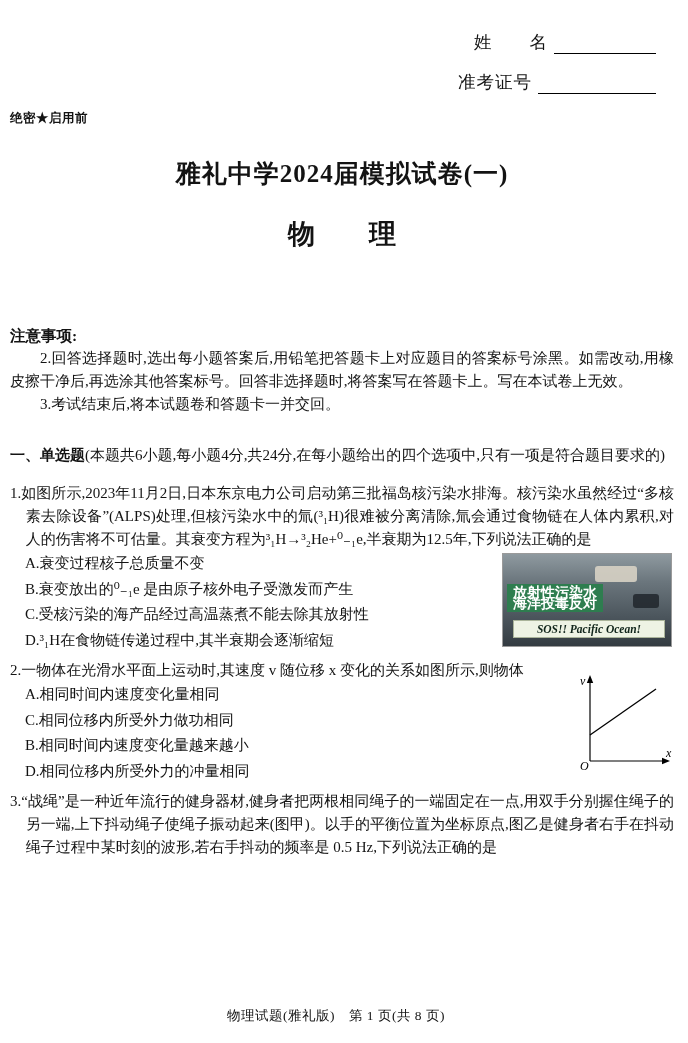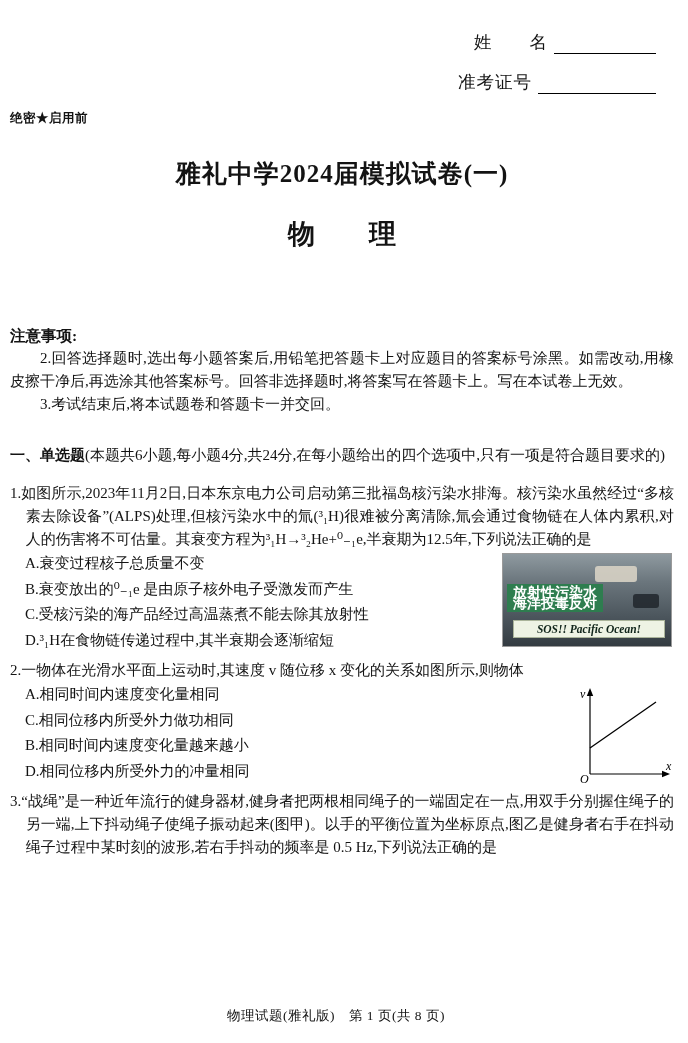--- a/index.html
+++ b/index.html
@@ -66,21 +66,21 @@
     font-size:14px; line-height:11px; font-weight:bold;
     padding:3px 3px; box-sizing:border-box; text-align:center;
   }
   .photo-banner2 {
     position:absolute; left:10px; bottom:8px; width:150px;
     background:#eef3e4; color:#10241a;
     font-size:11.5px; line-height:16px; font-weight:bold; font-style:italic;
     text-align:center; border:1px solid #aab49a;
   }
   
-  .q2-row { display:flex; align-items:flex-end;gap:40px; }
+  .q2-row { display:flex; align-items:center;gap:40px; }
   .q2-left { flex:1 1 auto; }
   .graph-box { flex:0 0 auto; width:100px; height:100px; margin:4px 0 0 4px; }
   .graph-box svg text { font-family:"Liberation Serif", serif; font-style:italic; font-size:12px; }
   
   .footer {
     position:absolute; left:0; right:16px; bottom:18px;
     text-align:center; font-size:13.5px; letter-spacing:0.5px;
   }
 </style>
 </head>

